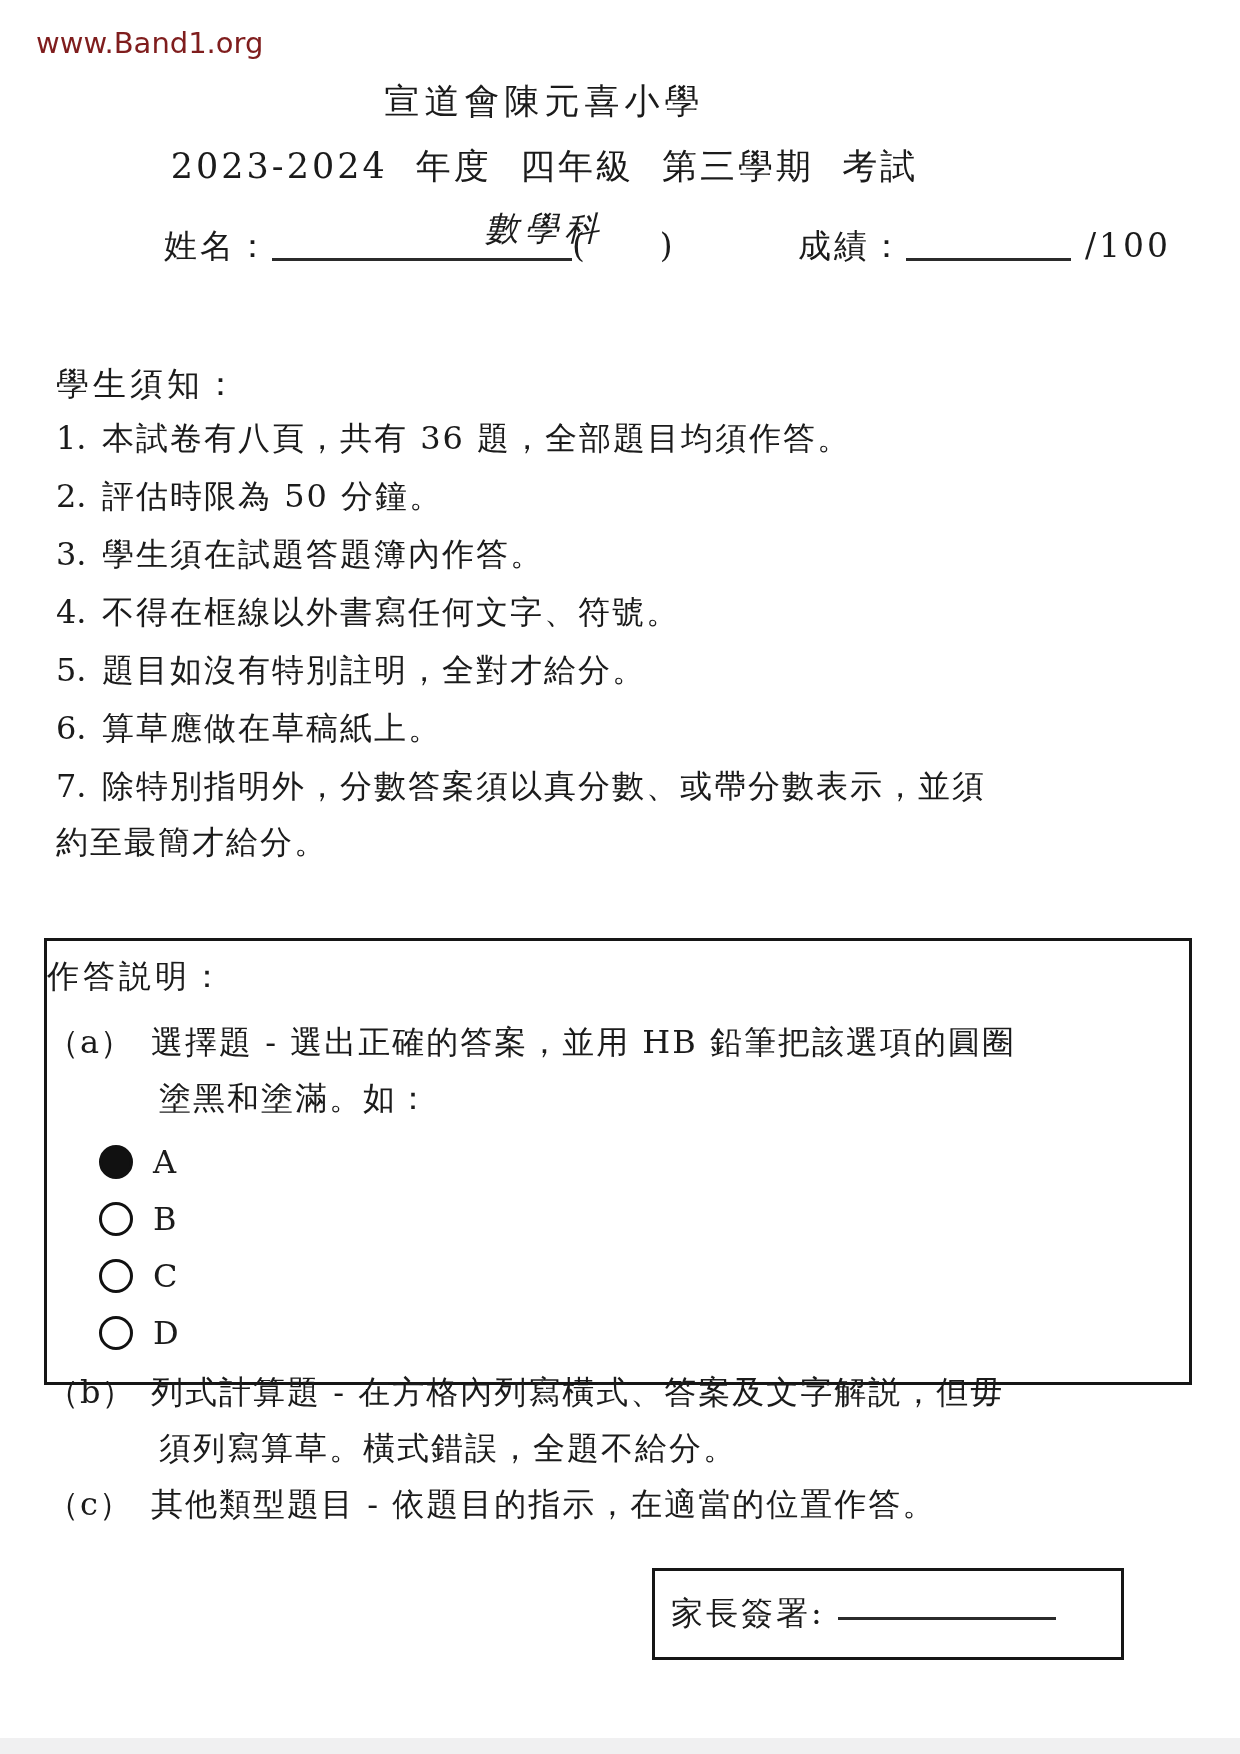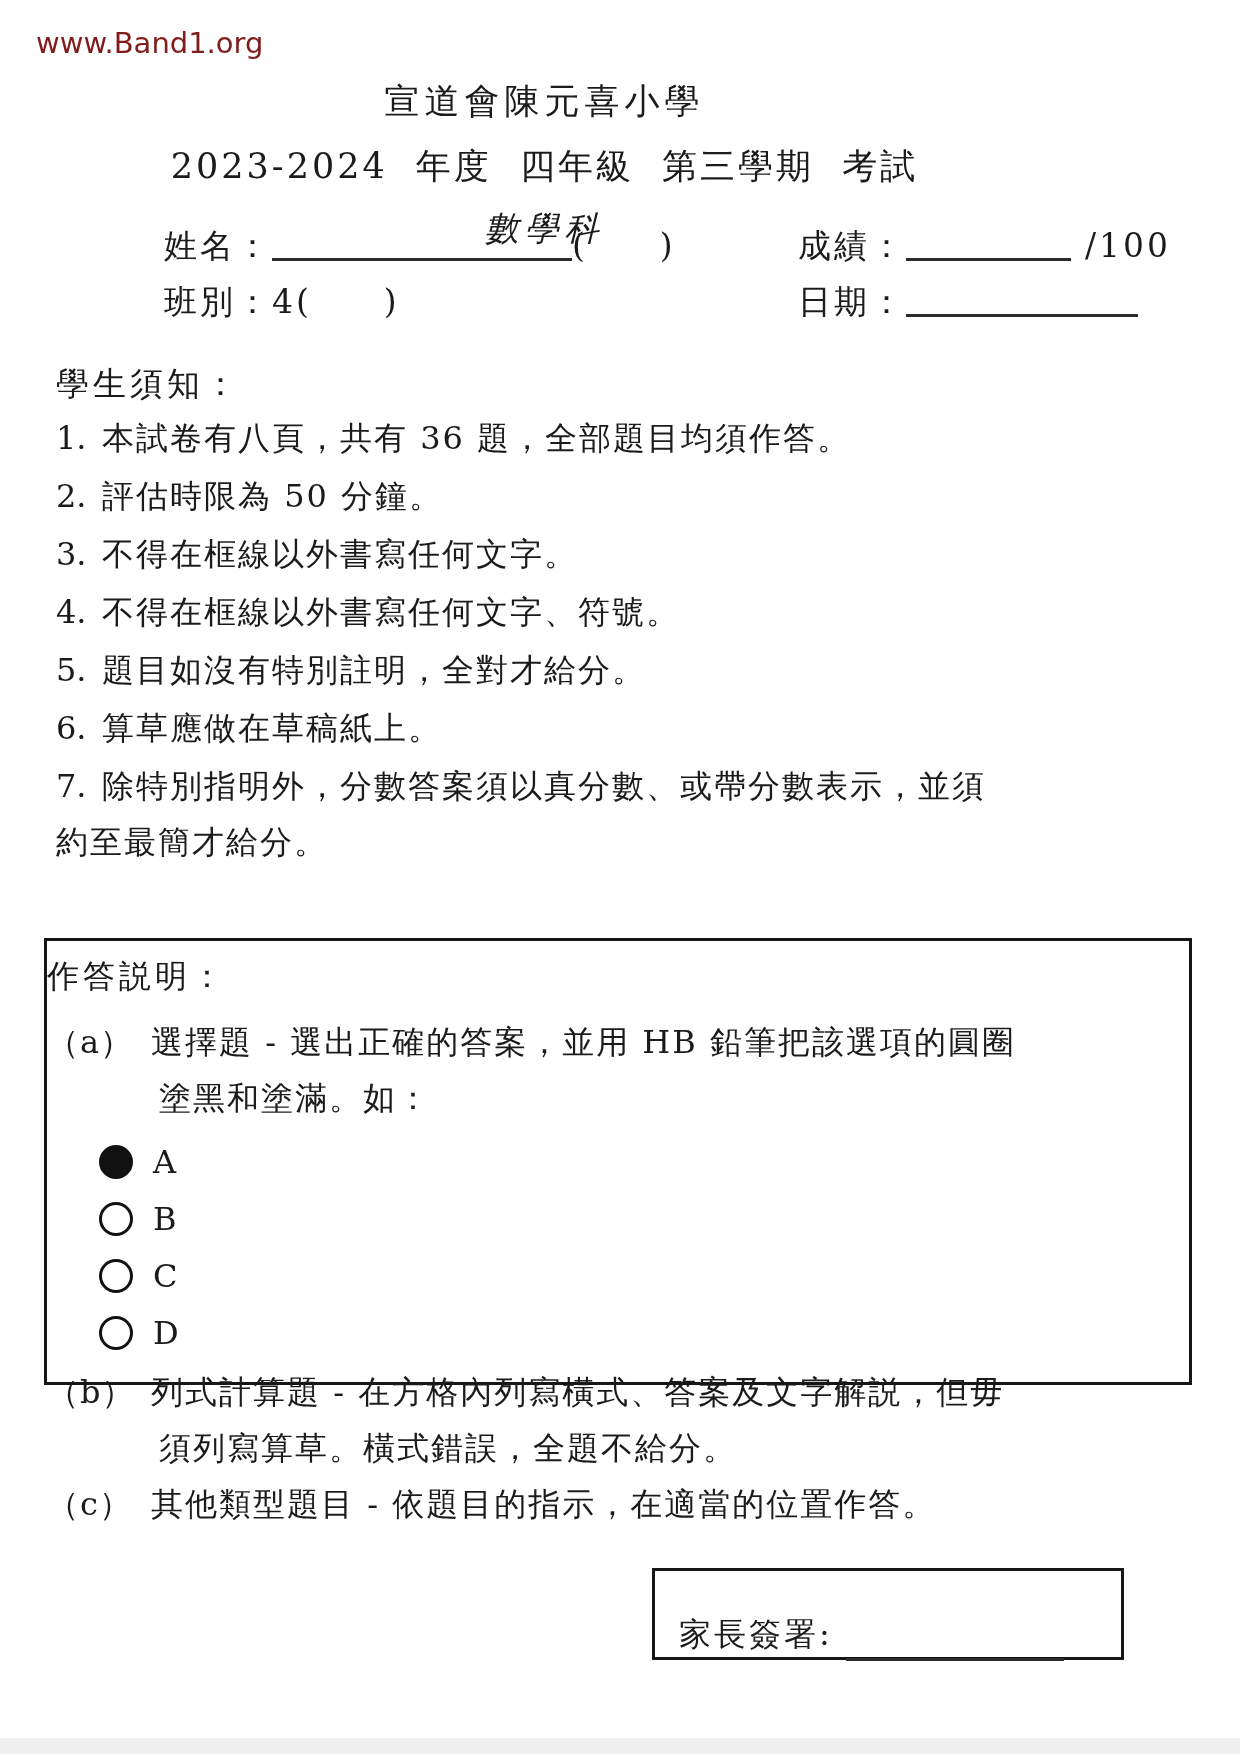--- a/index.html
+++ b/index.html
@@ -61,21 +61,21 @@
     width:34px; height:34px; border-radius:50%;
     border:3px solid #111; box-sizing:border-box; background:#fff;
     flex:0 0 34px;
   }
   .opt-circle.filled { background:#111; }
   .opt-letter { font-size:32px; margin-left:20px; }
 
   .sig-box {
     position:absolute; top:1568px; left:652px; width:472px; height:92px;
     border:3px solid #161616; box-sizing:border-box;
-    display:flex; align-items:flex-end; padding-left:24px;
+    display:flex; align-items:center; padding-left:16px;
     font-size:32px; letter-spacing:3px; white-space:pre;
   }
 
   .bottom-strip {
     position:absolute; bottom:0; left:0; width:1240px; height:16px;
     background:#f0f0f1;
   }
 </style>
 </head>
 <body>
@@ -92,44 +92,36 @@
 
   <div class="info">
     <div class="info-row">
       <div class="info-left">
         <span>姓名：</span><span class="blank name"></span><span class="paren">(　　)</span>
       </div>
       <div class="info-right">
         <span>成績：</span><span class="blank score"></span><span>/100</span>
       </div>
     </div>
-    <div class="info-row">
-      <div class="info-left">
-        <span>班別：4(　　)</span>
-      </div>
-      <div class="info-right">
-        <span>日期：</span><span class="blank date"></span>
-      </div>
-    </div>
   </div>
 
   <div class="notes-title">學生須知：</div>
 
   <div class="notes">
     <div class="note-item">
       <div class="note-num">1.</div>
       <div class="note-text">本試卷有八頁，共有 36 題，全部題目均須作答。</div>
     </div>
     <div class="note-item">
       <div class="note-num">2.</div>
       <div class="note-text">評估時限為 50 分鐘。</div>
     </div>
     <div class="note-item">
       <div class="note-num">3.</div>
-      <div class="note-text">不得在框線以外書寫任何文字。</div>
+      <div class="note-text">學生須在試題答題簿內作答。</div>
     </div>
     <div class="note-item">
       <div class="note-num">4.</div>
       <div class="note-text">不得在框線以外書寫任何文字、符號。</div>
     </div>
     <div class="note-item">
       <div class="note-num">5.</div>
       <div class="note-text">題目如沒有特別註明，全對才給分。</div>
     </div>
     <div class="note-item">

